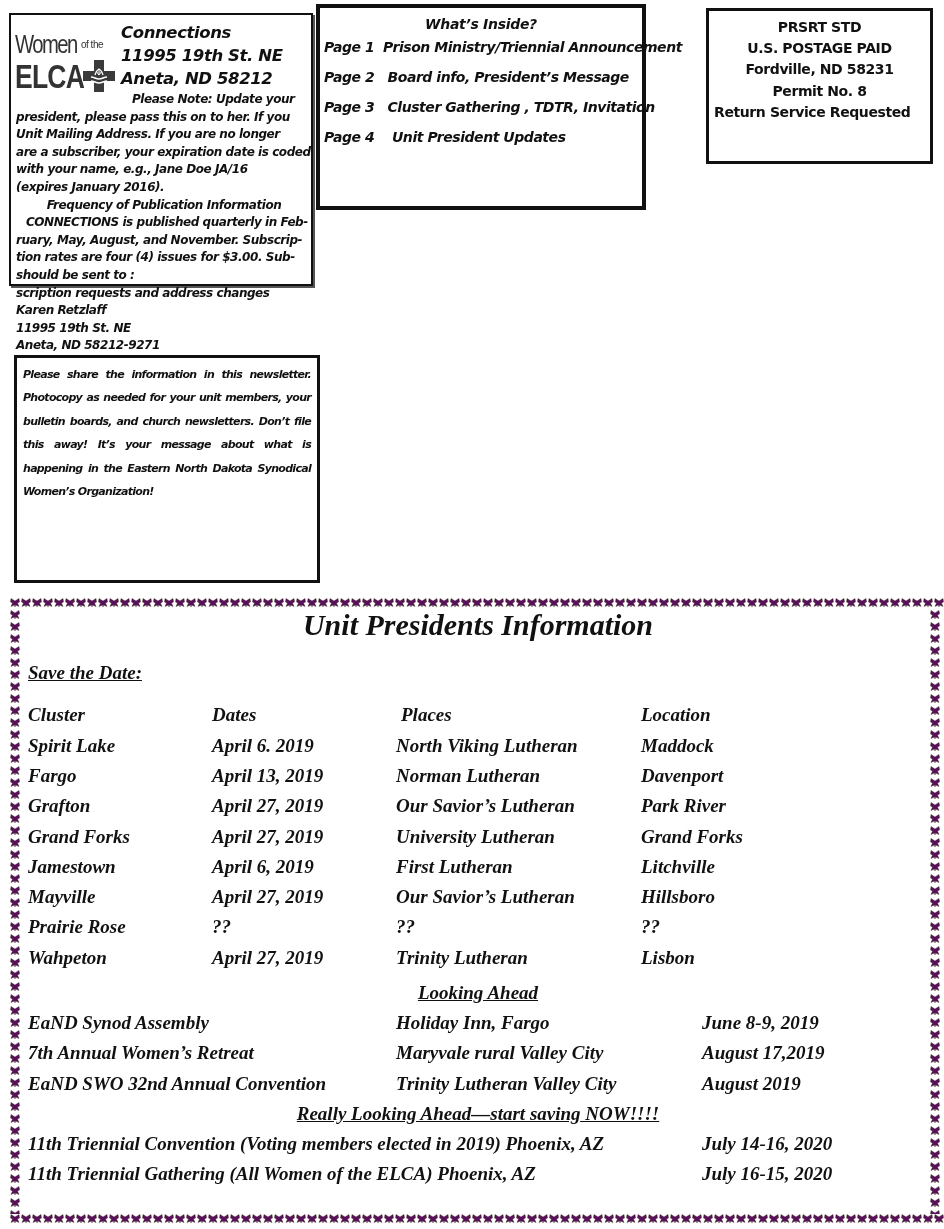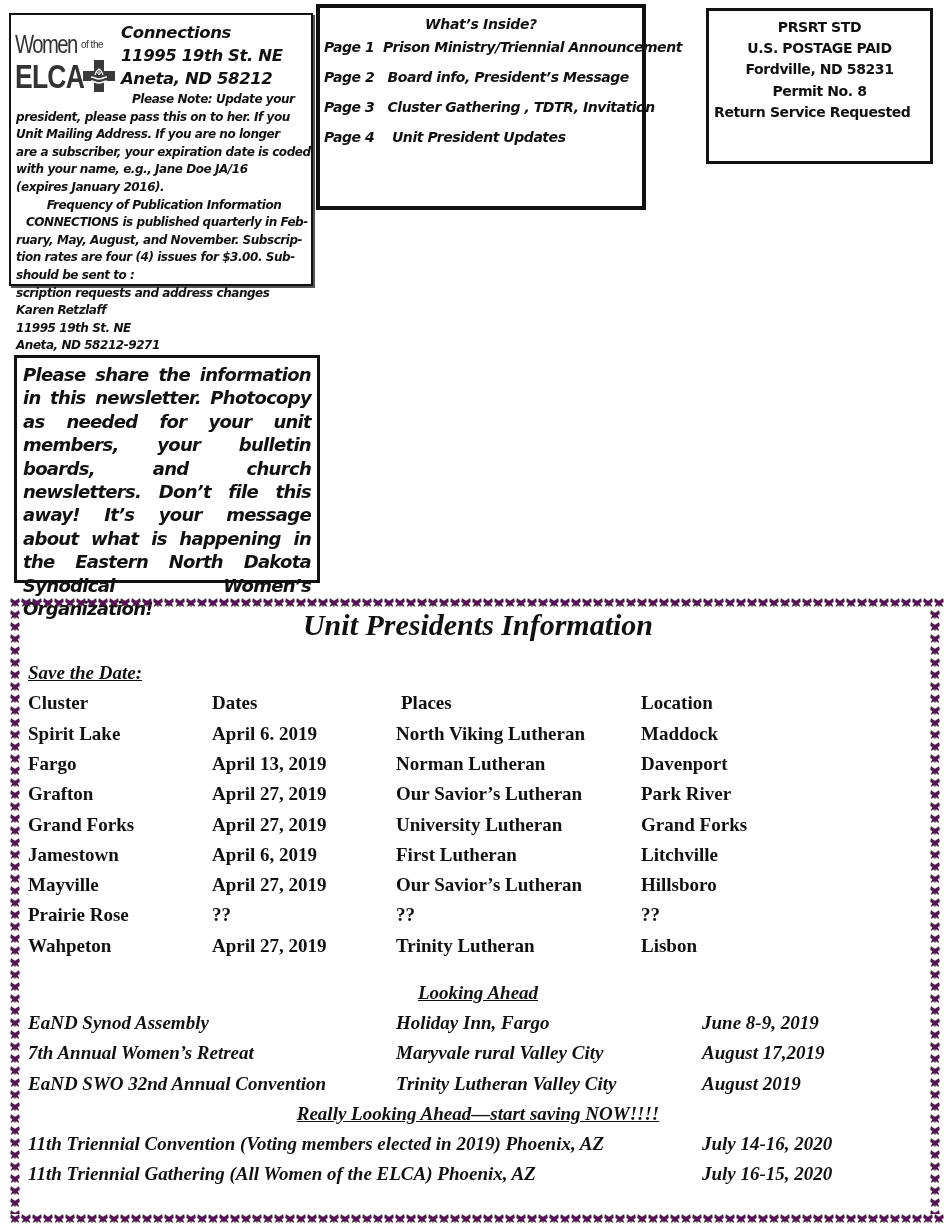--- a/index.html
+++ b/index.html
@@ -23,37 +23,37 @@
   .wi-title { text-align: center; font-size: 14px; margin-top: 8px; letter-spacing: -0.3px; }
   .wi-list { margin: 0; padding: 0; list-style: none; }
   .wi-item { font-size: 14px; margin-left: 4px; height: 30px; line-height: 30px; letter-spacing: -0.45px; white-space: nowrap; }
   .wi-item .pg { display: inline-block; }
 
   
   #postage { position: absolute; left: 706px; top: 8px; width: 227px; height: 156px; border: 3px solid #111; box-sizing: border-box; font-family: "DejaVu Sans", sans-serif; font-weight: bold; font-size: 14px; text-align: center; line-height: 21.2px; padding-top: 6px; letter-spacing: -0.4px; }
   #postage div.left { text-align: left; padding-left: 5px; }
 
   
-  #share-box { position: absolute; left: 14px; top: 355px; width: 306px; height: 228px; border: 3px solid #111; box-sizing: border-box; padding: 5px 6px 0 6px; font-family: "DejaVu Sans", sans-serif; font-style: italic; font-weight: bold; font-size: 18px; line-height: 23.4px; text-align: justify; letter-spacing: -0.7px; }
+  #share-box { position: absolute; left: 14px; top: 355px; width: 306px; height: 228px; border: 3px solid #111; box-sizing: border-box; padding: 5px 6px 0 6px; font-family: "DejaVu Sans", sans-serif; font-style: italic; font-weight: bold; font-size: 11px; line-height: 23.4px; text-align: justify; letter-spacing: -0.7px; }
 
   
   #unit-frame { position: absolute; left: 10px; top: 598px; width: 934px; height: 631px; }
   .bf-row { position: absolute; display: flex; flex-wrap: nowrap; overflow: hidden; }
   .bf-top { left: 0; top: 0; width: 934px; height: 12px; }
   .bf-bottom { left: 0; bottom: 3px; width: 934px; height: 12px; }
   .bf-col { position: absolute; display: flex; flex-direction: column; overflow: hidden; }
   .bf-left { left: 0; top: 12px; width: 12px; height: 604px; }
   .bf-right { right: 2px; top: 12px; width: 12px; height: 604px; }
   .bf { width: 10px; height: 10px; flex: 0 0 auto; margin: 0 1px 2px 0; }
 
   #unit-content { position: absolute; left: 18px; top: 10px; width: 900px; }
   .unit-title { position: absolute; left: 0; width: 900px; top: 0px; text-align: center; font-family: "Liberation Serif", serif; font-weight: bold; font-style: italic; font-size: 30px; }
   .save-date { position: absolute; left: 0; top: 54px; font-family: "Liberation Serif", serif; font-weight: bold; font-style: italic; font-size: 19px; text-decoration: underline; }
   .cl-row { position: absolute; left: 0; height: 30px; font-family: "Liberation Serif", serif; font-weight: bold; font-size: 19px; white-space: nowrap; }
-  .cl-row span { position: absolute; top: 0; }
+  .cl-row span { position: absolute; top: 12px; font-style: italic; }
   .c1 { left: 0; } .c2 { left: 184px; } .c3 { left: 368px; } .c4 { left: 613px; }
   .sub-head { position: absolute; left: 0; width: 900px; text-align: center; font-family: "Liberation Serif", serif; font-weight: bold; font-style: italic; font-size: 19px; text-decoration: underline; white-space: nowrap; }
   .ev-row { position: absolute; left: 0; height: 30px; font-family: "Liberation Serif", serif; font-weight: bold; font-style: italic; font-size: 19px; white-space: nowrap; }
   .ev-row span { position: absolute; top: 0; }
   .e1 { left: 0; } .e2 { left: 368px; } .e3 { left: 674px; }
   .t1 { left: 0; } .t2 { left: 674px; }
 </style>
 </head>
 <body>
 

